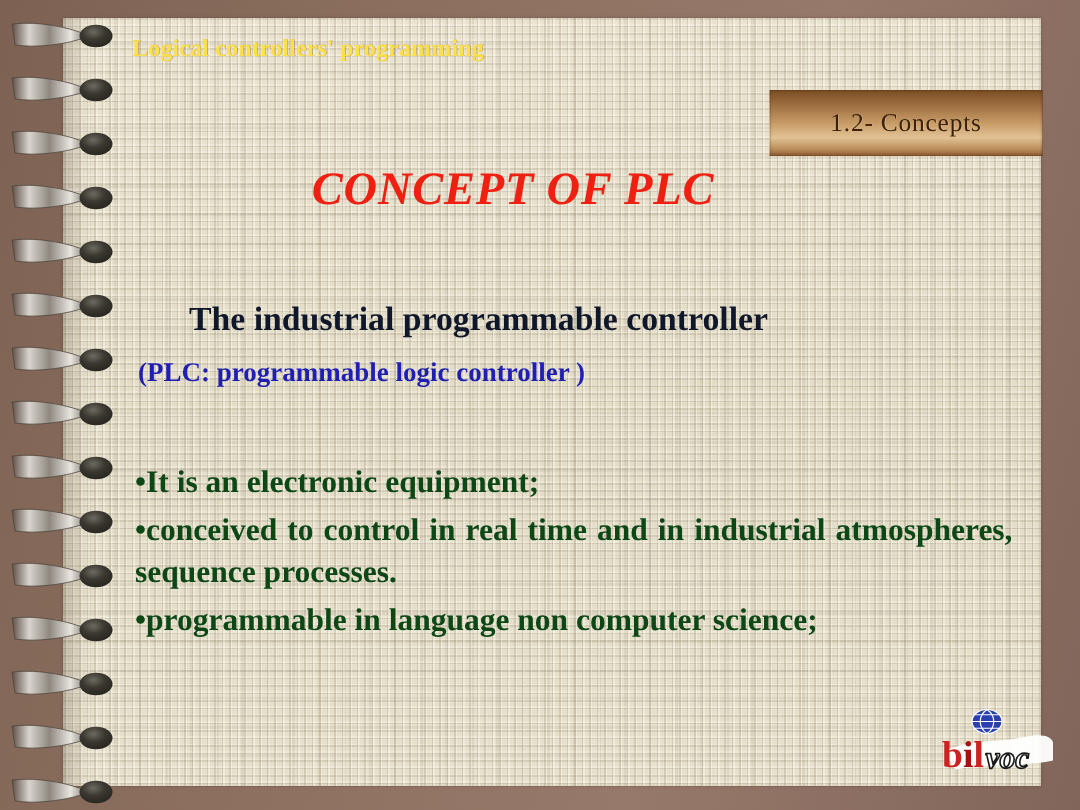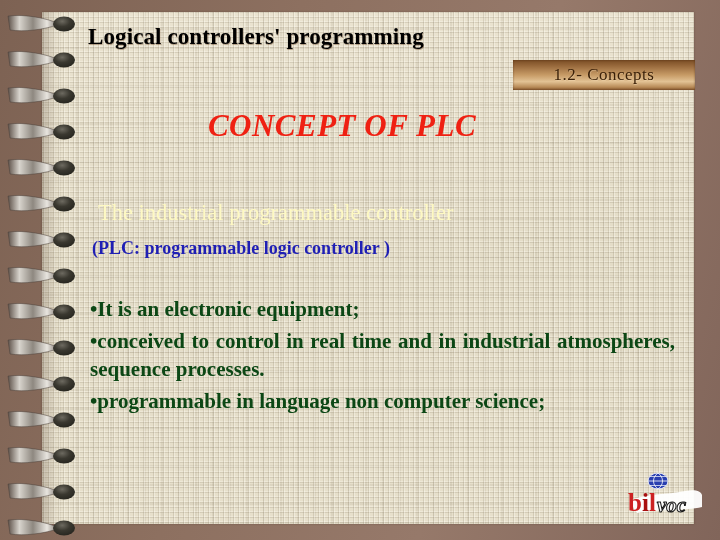--- a/index.html
+++ b/index.html
@@ -82,35 +82,35 @@
     width: 96px;
     height: 540px;
     pointer-events: none;
   }
 
   
   .slide-title {
     position: absolute;
     left: 88px;
     top: 24px;
-    font-size: 23px;
-    font-weight: bold;
-    color: #000000;
+    font-size: 16px;
+    font-weight: bold;
+    color: #fde047;
     letter-spacing: 0.1px;
     white-space: nowrap;
     text-shadow: 0.5px 0.5px 0 rgba(90,45,12,0.35);
   }
 
   
   .badge {
     position: absolute;
     left: 513px;
     top: 60px;
     width: 182px;
-    height: 30px;
+    height: 44px;
     background: linear-gradient(180deg,
         #7a4d24 0%,
         #96673a 18%,
         #c79b66 50%,
         #e2c294 72%,
         #b98c59 90%,
         #8a5b30 100%);
     box-shadow: inset 0 0 2px rgba(60,30,10,0.6);
     display: flex;
     align-items: center;
@@ -137,39 +137,40 @@
     color: #ef2012;
     letter-spacing: 0.5px;
   }
 
   
   .def-line-1 {
     position: absolute;
     left: 98px;
     top: 200px;
     font-size: 22.5px;
-    font-weight: normal;
-    color: #fef9c3;
+    font-weight: bold;
+    color: #0f172a;
     white-space: nowrap;
+    padding-left: 28px;
   }
   .def-line-2 {
     position: absolute;
     left: 92px;
     top: 238px;
     font-size: 18px;
     font-weight: bold;
     color: #1f1fb4;
     white-space: nowrap;
   }
 
   
   .bullets {
     position: absolute;
     left: 90px;
-    top: 296px;
+    top: 308px;
     width: 585px;
     color: #0c4715;
     font-size: 21px;
     font-weight: bold;
     line-height: 1.33;
   }
   .bullet-item {
     text-align: justify;
     margin: 0 0 4px 0;
     text-indent: 0;

